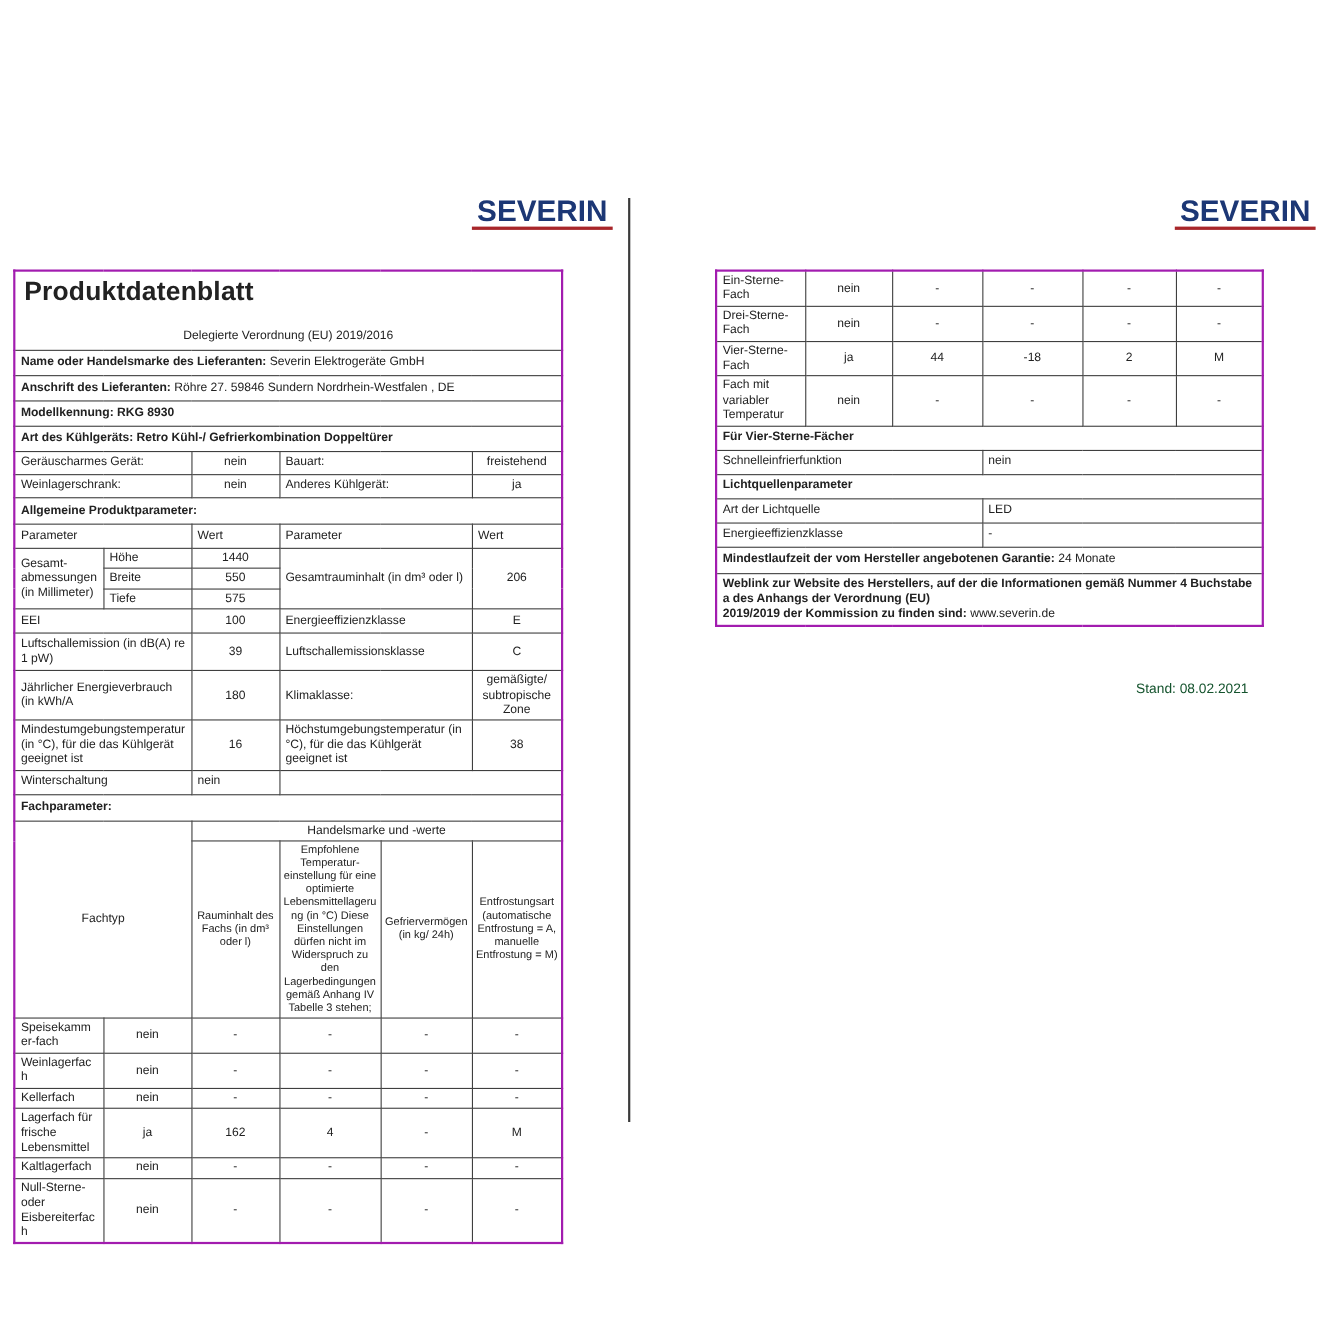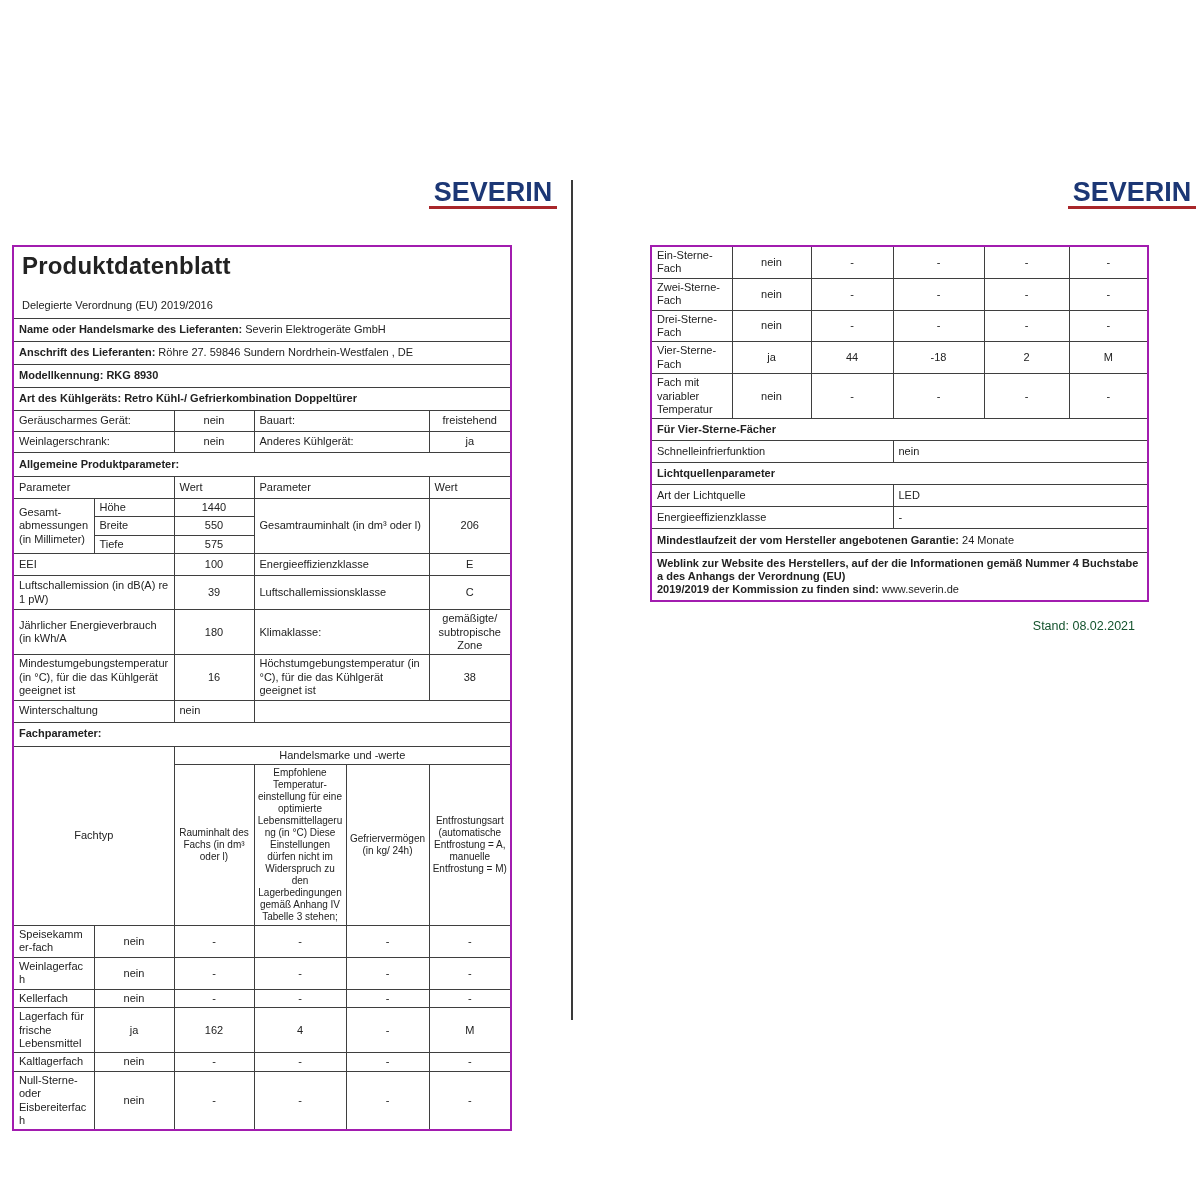--- a/index.html
+++ b/index.html
@@ -19,21 +19,21 @@
   .tbl-left  { left:12px;  top:245px; width:498px; }
   .tbl-right { left:650px; top:245px; width:497px; }
   td { border:1px solid #3f3f3f; font-size:11px; line-height:1.22; padding:2px 5px;
        vertical-align:middle; word-wrap:break-word; overflow:hidden; text-align:left; }
   td.c { text-align:center; padding:2px 2px; }
   td.sm { font-size:10px; line-height:1.2; }
   .b { font-weight:bold; }
   .d { display:block; }
   .title-cell { padding:5px 8px 6px 8px; }
   .doc-title { font-size:24px; font-weight:bold; line-height:1.15; letter-spacing:0.2px; }
-  .sub { margin-top:19px; }
+  .sub { margin-top:19px;text-align:center; }
 
   .stand { position:absolute; left:1000px; top:619px; width:135px; text-align:right;
            font-size:12.5px; color:#14532d; }
 </style>
 </head>
 <body>
 
 <div class="page">
 
   <div class="logo logo-left">
@@ -217,28 +217,20 @@
     <tbody>
         <tr style="height: 23px;">
           <td>Ein-Sterne-Fach</td>
           <td class="c">nein</td>
           <td class="c">-</td>
           <td class="c">-</td>
           <td class="c">-</td>
           <td class="c">-</td>
         </tr>
         <tr style="height: 23px;">
-          <td>Zwei-Sterne-Fach</td>
-          <td class="c">nein</td>
-          <td class="c">-</td>
-          <td class="c">-</td>
-          <td class="c">-</td>
-          <td class="c">-</td>
-        </tr>
-        <tr style="height: 23px;">
           <td>Drei-Sterne-Fach</td>
           <td class="c">nein</td>
           <td class="c">-</td>
           <td class="c">-</td>
           <td class="c">-</td>
           <td class="c">-</td>
         </tr>
         <tr style="height: 23px;">
           <td>Vier-Sterne-Fach</td>
           <td class="c">ja</td>

